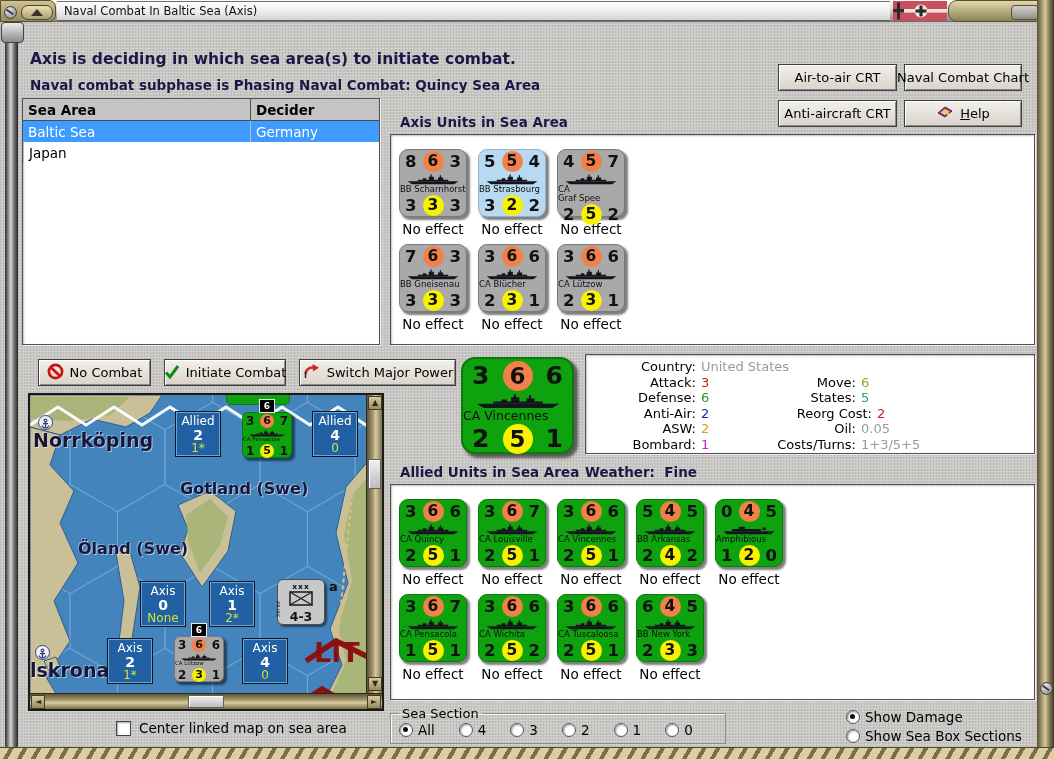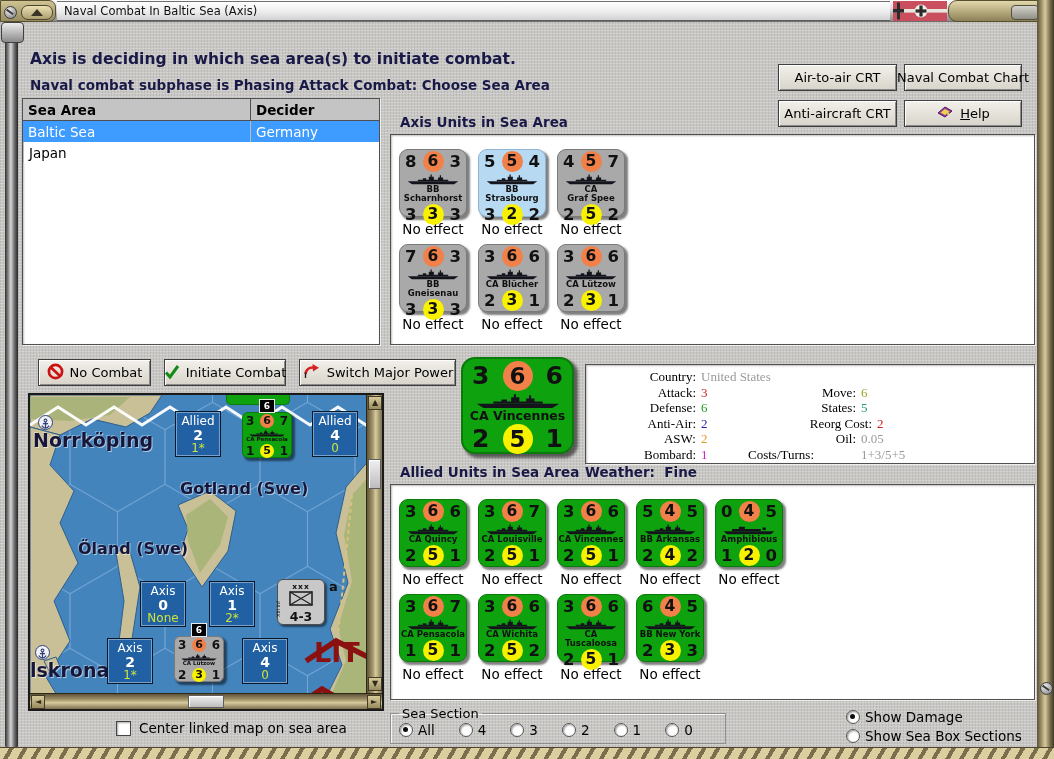--- a/index.html
+++ b/index.html
@@ -64,21 +64,21 @@
   .btn u{text-decoration:underline;}
   
   .counter{position:relative;border-radius:9px;box-shadow:2.5px 2.5px 2px rgba(0,0,0,.5);border:1px solid #666;box-sizing:border-box;}
   .counter.gray{background:#a9a9a9;border-color:#7a7a7a;}
   .counter.blue{background:#b7d9f2;border-color:#8fb4d4;}
   .counter.green{background:#0ea20e;border-color:#0a7a0a;}
   .crow{display:flex;justify-content:space-between;align-items:center;font-weight:bold;color:#111;}
   .circle{border-radius:50%;text-align:center;}
   .circle.orange{background:#f28049;}
   .circle.yellow{background:#f8f200;}
-  .cname{text-align:center;font-weight:bold;color:#101010;line-height:1.05;}
+  .cname{text-align:left;font-weight:normal;color:#101010;line-height:1.05;}
   .cship{display:block;margin:1px auto 0;}
   .sm{width:68px;height:68px;}
   .sm .crow{font-size:16.5px;height:21px;padding:1px 5px 0;}
   .sm .circle{width:21px;height:21px;line-height:21px;font-size:15.5px;}
   .sm .cname{font-size:8.5px;}
   .sm .cship{width:54px;height:12px;}
   .lg{width:113px;height:97px;border:2px solid #000;border-radius:14px;box-shadow:3.5px 3.5px 3px rgba(0,0,0,.55);}
   .lg .crow{font-size:25px;height:31px;padding:1px 9px 0;}
   .lg .circle{width:30px;height:30px;line-height:30px;font-size:23px;}
   .lg .cname{font-size:12.5px;}
@@ -160,21 +160,21 @@
     <div class="tb-right">
       <span class="grip"></span>
       <span class="tb-screw"></span>
     </div>
   </div>
   <div class="tb-tab"></div>
 
   <div id="content">
 
     <div id="hdr1" class="hdr">Axis is deciding in which sea area(s) to initiate combat.</div>
-    <div id="hdr2" class="hdr">Naval combat subphase is Phasing Attack Combat: Choose Sea Area</div>
+    <div id="hdr2" class="hdr">Naval combat subphase is Phasing Naval Combat: Quincy Sea Area</div>
     <div id="hdr3" class="hdr">Potential Naval Combat Sea Areas</div>
 
     <div id="sea-table" class="panel" style="top:76px;">
       <div class="thead">
         <div class="c1">Sea Area</div>
         <div class="c2">Decider</div>
       </div>
       <div id="sea-table-body">
           <div class="trow sel">
             <div class="c1">Baltic Sea</div>
@@ -344,21 +344,21 @@
               <path d="M2 11 L62 11 L57 15 L7 15 Z"></path>
               <path d="M14 11 L14 9 L20 9 L20 7 L24 7 L24 9 L27 9 L27 5 L29 5 L29 2 L30.5 2 L30.5 5 L33 5 L33 9 L38 9 L38 6 L40 6 L40 3 L41.5 3 L41.5 6 L44 6 L44 9 L50 9 L50 11 Z"></path>
             </svg></span><div class="cname">
             <div>CA Vincennes</div>
           </div><div class="crow">
             <span>2</span>
             <span class="circle yellow">5</span>
             <span>1</span>
           </div></div>
       </div>
-    <div id="info-panel" class="panel" style="top:342px;font-family:Liberation Serif, serif;">
+    <div id="info-panel" class="panel" style="top:332px;">
       <div class="info-col" id="info-col1" style="left:2px;">
           <div class="info-row">
             <span class="lbl" style="width: 108px;">Country:</span>
             <span class="val" style="color: rgb(154, 154, 154);">United States</span>
           </div>
           <div class="info-row">
             <span class="lbl" style="width: 108px;">Attack:</span>
             <span class="val" style="color: rgb(204, 32, 32);">3</span>
           </div>
           <div class="info-row">
@@ -393,21 +393,21 @@
           </div>
           <div class="info-row">
             <span class="lbl" style="width: 150px; margin-left: 16px;">Reorg Cost:</span>
             <span class="val" style="color: rgb(204, 32, 32);">2</span>
           </div>
           <div class="info-row">
             <span class="lbl" style="width: 150px;">Oil:</span>
             <span class="val" style="color: rgb(154, 154, 154);">0.05</span>
           </div>
           <div class="info-row">
-            <span class="lbl" style="width: 150px; text-align: center;">Costs/Turns:</span>
+            <span class="lbl" style="width: 150px;">Costs/Turns:</span>
             <span class="val" style="color: rgb(154, 154, 154);">1+3/5+5</span>
           </div>
         </div>
     </div>
 
     <div id="map" style="top:371px;">
       <svg id="map-terrain" width="340" height="302" viewBox="0 0 340 302">
         <rect width="340" height="302" fill="#4384bd"></rect>
         <g id="hexgrid" stroke="#8ab4de" stroke-opacity="0.5" fill="none" stroke-width="1">
             <polygon points="-7.4,-47.5 -7.4,7.5 -55.0,35.0 -102.6,7.5 -102.6,-47.5 -55.0,-75.0"></polygon>

